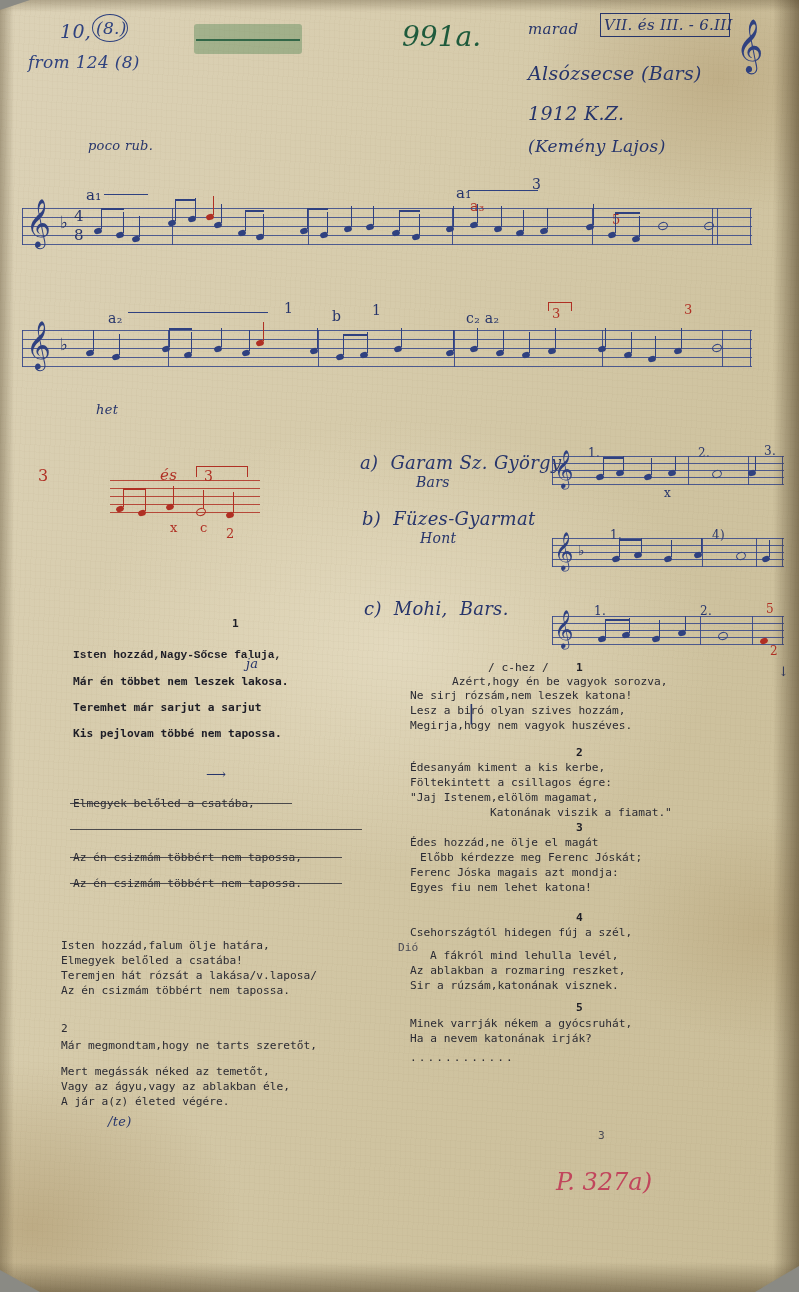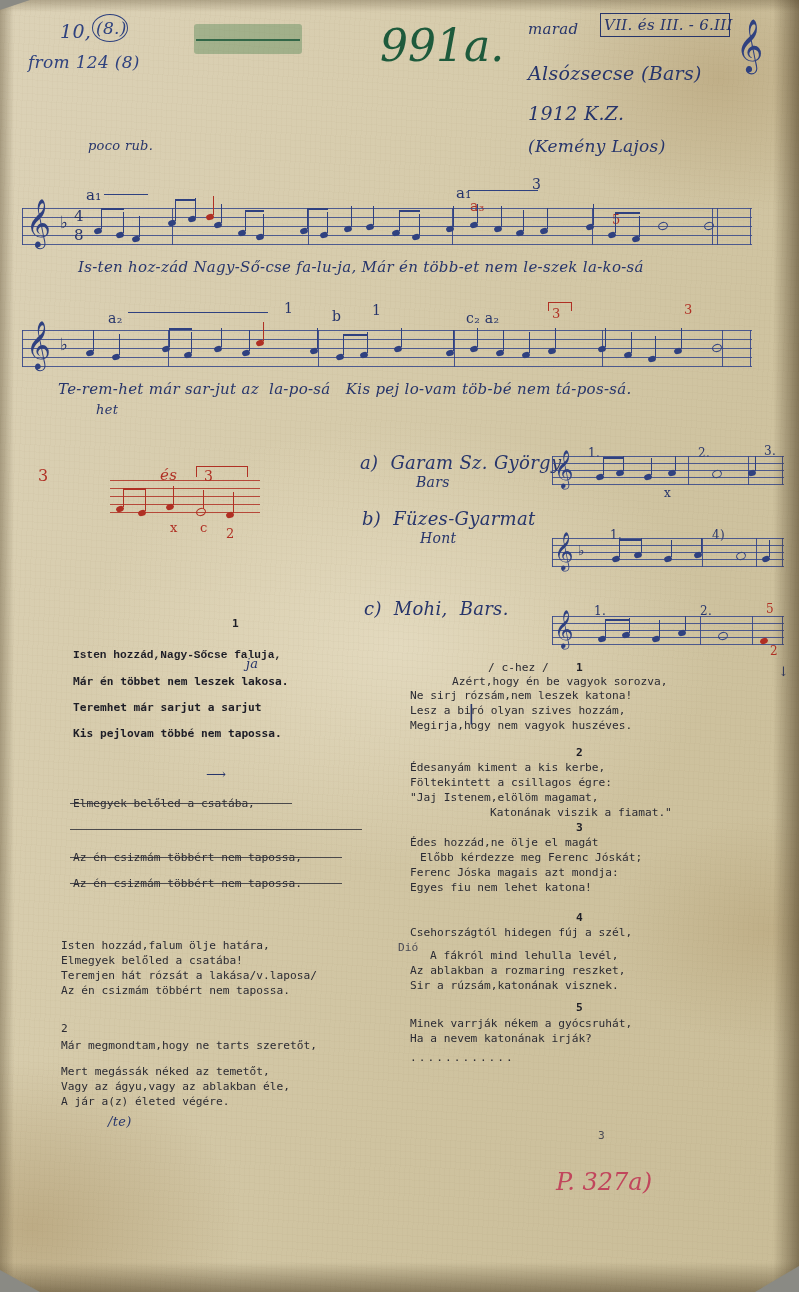--- a/index.html
+++ b/index.html
@@ -176,21 +176,21 @@
 
   <div class="hw blue" style="left:60px; top:20px; font-size:19px;">10,</div>
   <div class="hw blue" style="left:96px; top:18px; font-size:17px;">(8.)</div>
   <div style="position:absolute;left:92px;top:14px;width:34px;height:26px;border:1.4px solid #2f427f;border-radius:50%;"></div>
 
   <div class="hw blue" style="left:28px; top:52px; font-size:17px;">from 124 (8)</div>
 
   <div class="hgreen-blob" style="left:194px; top:24px; width:108px; height:30px;"></div>
   <div class="strikeline" style="left:196px; top:39px; width:104px; height:2px; background:#1e5a3c;"></div>
 
-  <div class="bigmark" style="left:380px; top:20px; font-size:44px; color:#1e5a3c;">991a.</div>
+  <div class="bigmark" style="left:402px; top:20px; font-size:28px; color:#1e5a3c;">991a.</div>
 
   <div class="hw dark" style="left:528px; top:20px; font-size:15px;">marad</div>
   <div class="hw dark" style="left:604px; top:16px; font-size:15px;">VII. és III. - 6.III</div>
   <div style="position:absolute;left:600px;top:13px;width:128px;height:22px;border:1.2px solid #27356b;"></div>
 
   <div class="clef" style="left:736px; top:22px; font-size:46px;">𝄞</div>
 
   <div class="hw dark" style="left:528px; top:62px; font-size:19px;">Alsózsecse (Bars)</div>
   <div class="hw dark" style="left:528px; top:102px; font-size:19px;">1912 K.Z.</div>
   <div class="hw dark" style="left:528px; top:136px; font-size:17px;">(Kemény Lajos)</div>
@@ -274,21 +274,20 @@
   <div class="note" style="left:586px; top:224px;"></div>
     <div class="stem" style="left:593px; top:204px; height:21px;"></div>
   <div class="note" style="left:608px; top:232px;"></div>
     <div class="stem" style="left:615px; top:212px; height:21px;"></div>
   <div class="note" style="left:632px; top:236px;"></div>
     <div class="stem" style="left:639px; top:216px; height:21px;"></div>
   <div class="beam" style="left:615px; top:212px; width:25px;"></div>
   <div class="note hollow" style="left:658px; top:222px;"></div>
   <div class="note hollow" style="left:704px; top:222px;"></div>
 
-  <div class="hw dark" style="left:78px; top:258px; font-size:15px;">Is-ten hoz-zád Nagy-Ső-cse fa-lu-ja, Már én több-et nem le-szek la-ko-sá</div>
 
   <div class="hw dark" style="left:108px; top:310px; font-size:14px; font-style:normal;">a₂</div>
   <div class="slur" style="left:128px; top:312px; width:140px; border-radius:0; height:0;"></div>
   <div class="hw dark" style="left:284px; top:300px; font-size:14px; font-style:normal;">1</div>
   <div class="hw dark" style="left:332px; top:308px; font-size:14px; font-style:normal;">b</div>
   <div class="hw dark" style="left:372px; top:302px; font-size:14px; font-style:normal;">1</div>
   <div class="hw dark" style="left:466px; top:310px; font-size:14px; font-style:normal;">c₂ a₂</div>
   <div class="hw red" style="left:552px; top:306px; font-size:13px; font-style:normal;">3</div>
   <div class="brk red" style="left:548px; top:302px; width:22px; height:8px;"></div>
   <div class="hw red" style="left:684px; top:302px; font-size:13px; font-style:normal;">3</div>
@@ -347,21 +346,20 @@
   <div class="note" style="left:598px; top:346px;"></div>
     <div class="stem" style="left:605px; top:328px; height:19px;"></div>
   <div class="note" style="left:624px; top:352px;"></div>
     <div class="stem" style="left:631px; top:332px; height:21px;"></div>
   <div class="note" style="left:648px; top:356px;"></div>
     <div class="stem" style="left:655px; top:336px; height:21px;"></div>
   <div class="note" style="left:674px; top:348px;"></div>
     <div class="stem" style="left:681px; top:328px; height:21px;"></div>
   <div class="note hollow" style="left:712px; top:344px;"></div>
 
-  <div class="hw dark" style="left:58px; top:380px; font-size:15px;">Te-rem-het már sar-jut az  la-po-sá   Kis pej lo-vam töb-bé nem tá-pos-sá.</div>
   <div class="hw dark" style="left:96px; top:402px; font-size:13px;">het</div>
 
   <div class="hw red" style="left:38px; top:466px; font-size:16px; font-style:normal;">3</div>
   <div class="hw red" style="left:160px; top:466px; font-size:15px;">és</div>
   <div class="hw red" style="left:204px; top:468px; font-size:14px; font-style:normal;">3</div>
   <div class="brk red" style="left:196px; top:466px; width:50px; height:10px;"></div>
   <div class="staff" style="left:110px; top:480px; width:150px; height:34px;">
     <div class="ln" style="top:0; background:#b03024;"></div>
     <div class="ln" style="top:8px; background:#b03024;"></div>
     <div class="ln" style="top:16px; background:#b03024;"></div>

